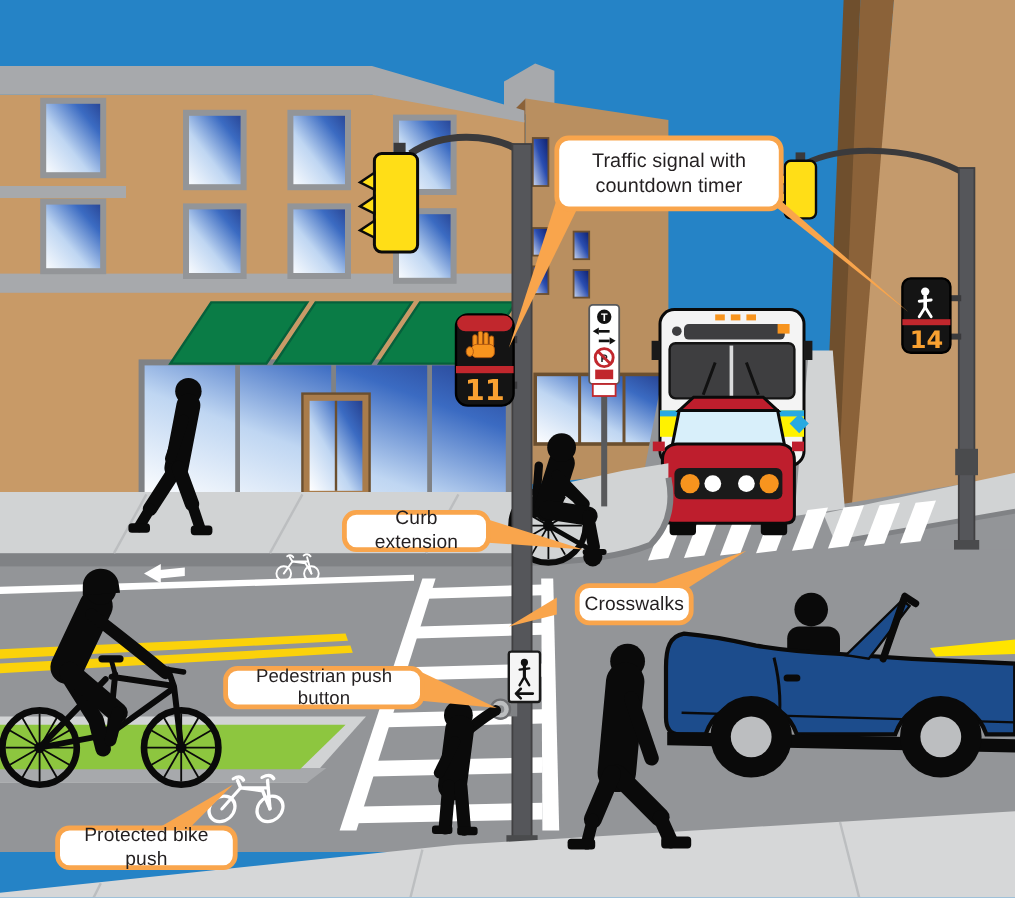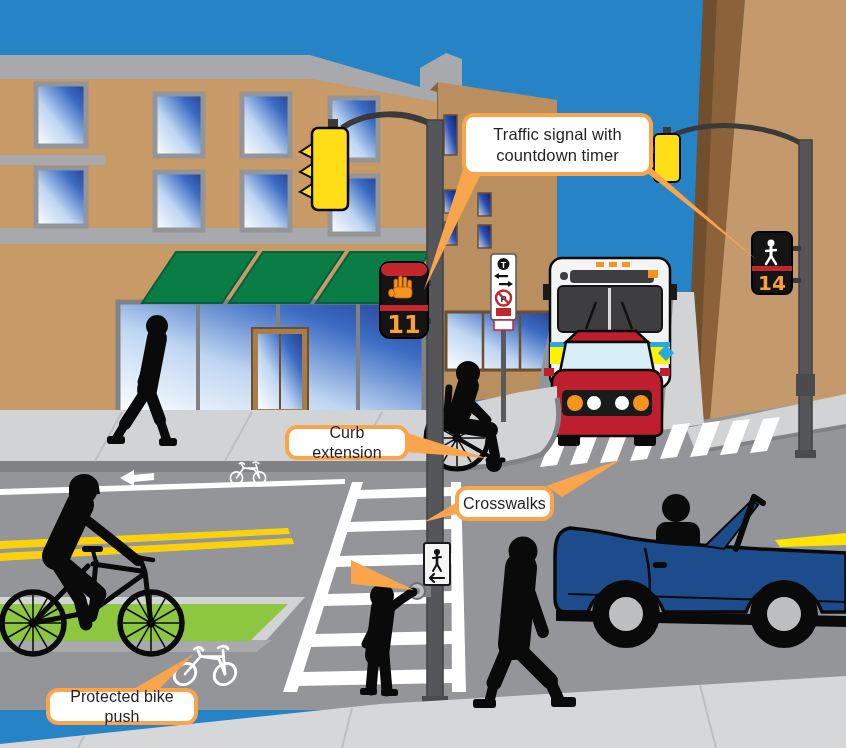--- a/index.html
+++ b/index.html
@@ -10,21 +10,21 @@
   .stage svg{position:absolute;left:0;top:0;}
   .callout{
     position:absolute;box-sizing:border-box;
     display:flex;align-items:center;justify-content:center;text-align:center;
     background:#ffffff;border:4px solid #F9A54C;border-radius:12px;
     color:#231F20;font-size:16px;line-height:1.25;padding:2px 6px;
     letter-spacing:.1px;
   }
   .co-signal{left:462px;top:113px;width:191px;height:63px;font-size:16.5px;}
   .co-curb{left:285px;top:425px;width:124px;height:35px;}
-  .co-cross{left:455px;top:486px;width:99px;height:35px;}
+  .co-cross{left:479px;top:486px;width:99px;height:35px;}
   .co-push{left:186px;top:555px;width:168px;height:36px;font-size:15.5px;}
   .co-bike{left:46px;top:688px;width:152px;height:37px;}
 </style>
 </head>
 <body>
 
 <div class="stage">
 <svg width="846" height="748" viewBox="0 0 846 748">
   <defs>
     <linearGradient id="winG" x1="0" y1="1" x2="1" y2="0">
@@ -405,14 +405,15 @@
     <polygon points="546,486 562,497 622,459"></polygon>
     <polygon points="464,498 464,512 424,522"></polygon>
     <polygon points="351,560 351,584 414,590"></polygon>
     <polygon points="132,690 158,690 194,654"></polygon>
   </g>
 </svg>
 
   <div class="callout co-curb">Curb extension</div>
   <div class="callout co-signal">Traffic signal with countdown timer</div>
   <div class="callout co-cross">Crosswalks</div>
+  <div class="callout co-push">Pedestrian push button</div>
   <div class="callout co-bike">Protected bike push</div>
 </div>
 
 </body></html>

